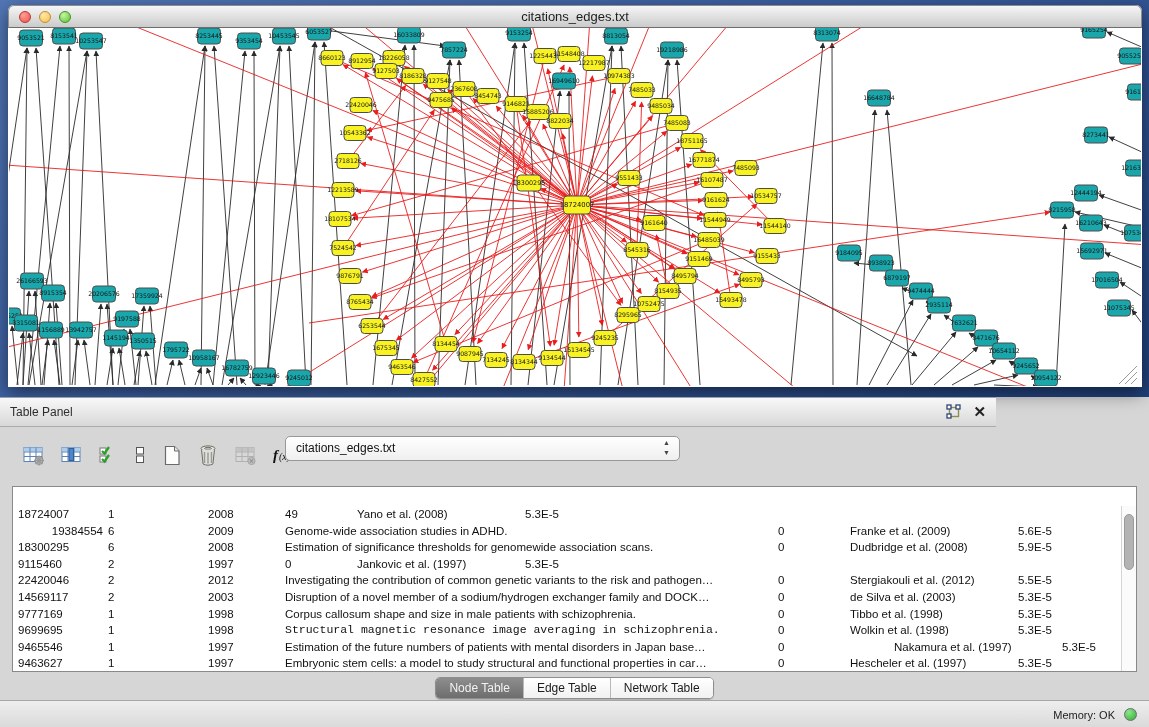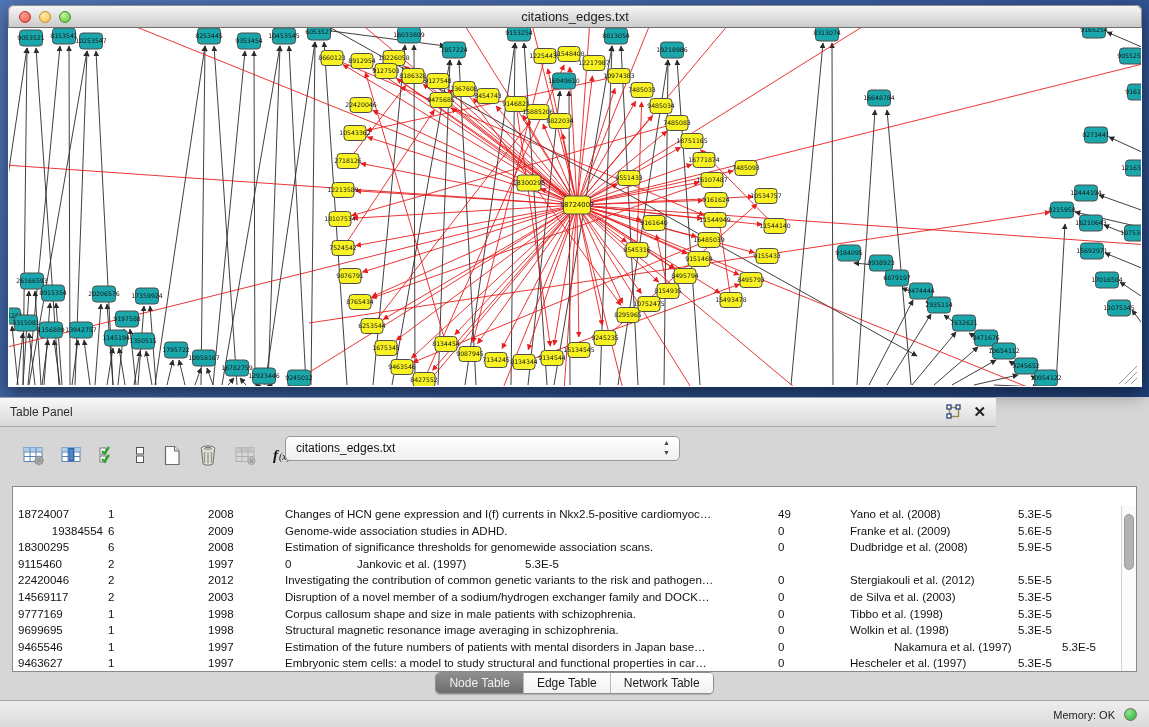--- a/index.html
+++ b/index.html
@@ -42,21 +42,21 @@
   .th { font-size:11px; color:#1e1e1e; text-align:center; line-height:18px; border-right:1px solid #9cc2d6;
         overflow:hidden; white-space:nowrap; flex-shrink:0;}
   .tbody { position:absolute; left:0; right:15px; top:19px; bottom:0; overflow:hidden; }
   .trow { display:flex; height:16.6px; }
   .td { font-size:11.5px; color:#111; line-height:16.6px; padding-left:5px; overflow:hidden;
         white-space:nowrap; flex-shrink:0; }
   .vscroll { position:absolute; right:0; top:19px; bottom:0; width:15px; background:#fbfbfb; border-left:1px solid #d4d4d4;}
   .vthumb { position:absolute; left:2px; top:8px; width:10px; height:56px; background:#b3b3b3;
             border:1px solid #9b9b9b; border-radius:6px; }
 
-  .tabs-row { position:absolute; left:0; right:0; bottom:1px; height:27px; display:flex; justify-content:center; align-items:flex-start;}
+  .tabs-row { position:absolute; left:0; right:0; bottom:1px; height:27px; display:flex; justify-content:center; align-items:flex-end;}
   .seg { display:flex; border:1px solid #8e8e8e; border-radius:5px; overflow:hidden; background:#fff;
          box-shadow:0 1px 1px rgba(0,0,0,.18);}
   .seg-item { padding:0 13px; height:20px; line-height:20px; font-size:12px; color:#1c1c1c;
               background:linear-gradient(#ffffff,#f1f1f1); border-right:1px solid #b9b9b9; cursor:pointer;}
   .seg-item:last-child { border-right:none; }
   .seg-item.active { background:linear-gradient(#8e8e8e,#6d6d6d); color:#f2f2f2; }
 
   .statusbar { position:absolute; left:0; top:700px; width:1149px; height:27px;
                background:linear-gradient(#eeeeee,#dadada); border-top:1px solid #a6a6a6;}
   .memory-label { position:absolute; right:34px; top:8px; font-size:11px; color:#222; }
@@ -821,21 +821,20 @@
     <span>citations_edges.txt</span>
     <span class="combo-arrows">▲<br>▼</span>
   </div>
 
   <div class="table-box">
     <div class="tbody" id="tbody">
         <div class="trow">
           <div class="td" style="width: 90px;">18724007</div>
           <div class="td" style="width: 100px;">1</div>
           <div class="td" style="width: 77px;">2008</div>
-          <div class="td" style="width: 493px;">Changes of HCN gene expression and I(f) currents in Nkx2.5-positive cardiomyoc…</div>
           <div class="td" style="width: 72px;">49</div>
           <div class="td" style="width: 168px;">Yano et al. (2008)</div>
           <div class="td" style="width: auto; flex: 1 1 0%;">5.3E-5</div>
         </div>
         <div class="trow">
           <div class="td" style="width: 90px; text-align: right;">19384554</div>
           <div class="td" style="width: 100px;">6</div>
           <div class="td" style="width: 77px;">2009</div>
           <div class="td" style="width: 493px;">Genome-wide association studies in ADHD.</div>
           <div class="td" style="width: 72px;">0</div>
@@ -883,21 +882,21 @@
           <div class="td" style="width: 77px;">1998</div>
           <div class="td" style="width: 493px;">Corpus callosum shape and size in male patients with schizophrenia.</div>
           <div class="td" style="width: 72px;">0</div>
           <div class="td" style="width: 168px;">Tibbo et al. (1998)</div>
           <div class="td" style="width: auto; flex: 1 1 0%;">5.3E-5</div>
         </div>
         <div class="trow">
           <div class="td" style="width: 90px;">9699695</div>
           <div class="td" style="width: 100px;">1</div>
           <div class="td" style="width: 77px;">1998</div>
-          <div class="td" style="width: 493px;">Structural magnetic resonance image averaging in schizophrenia.</div>
+          <div class="td" style="width: 493px; font-family: Liberation Mono, monospace;">Structural magnetic resonance image averaging in schizophrenia.</div>
           <div class="td" style="width: 72px;">0</div>
           <div class="td" style="width: 168px;">Wolkin et al. (1998)</div>
           <div class="td" style="width: auto; flex: 1 1 0%;">5.3E-5</div>
         </div>
         <div class="trow">
           <div class="td" style="width: 90px;">9465546</div>
           <div class="td" style="width: 100px;">1</div>
           <div class="td" style="width: 77px;">1997</div>
           <div class="td" style="width: 493px;">Estimation of the future numbers of patients with mental disorders in Japan base…</div>
           <div class="td" style="width: 72px;">0</div>

